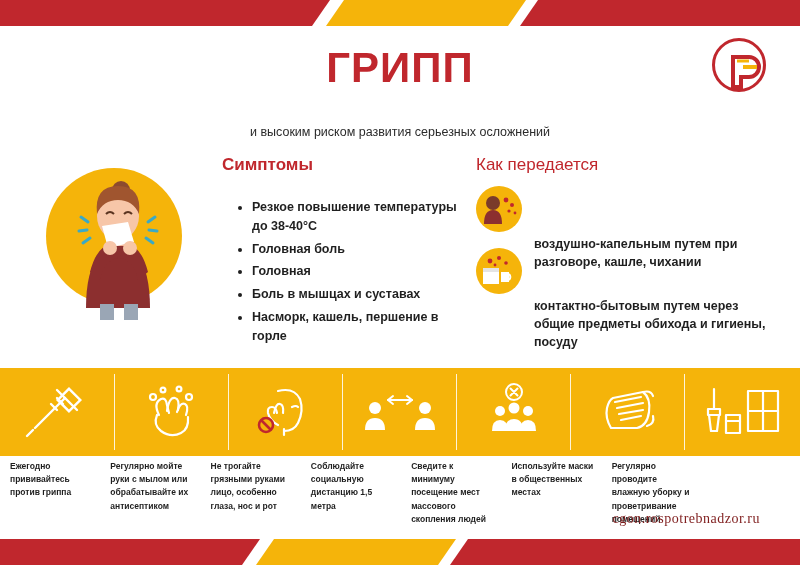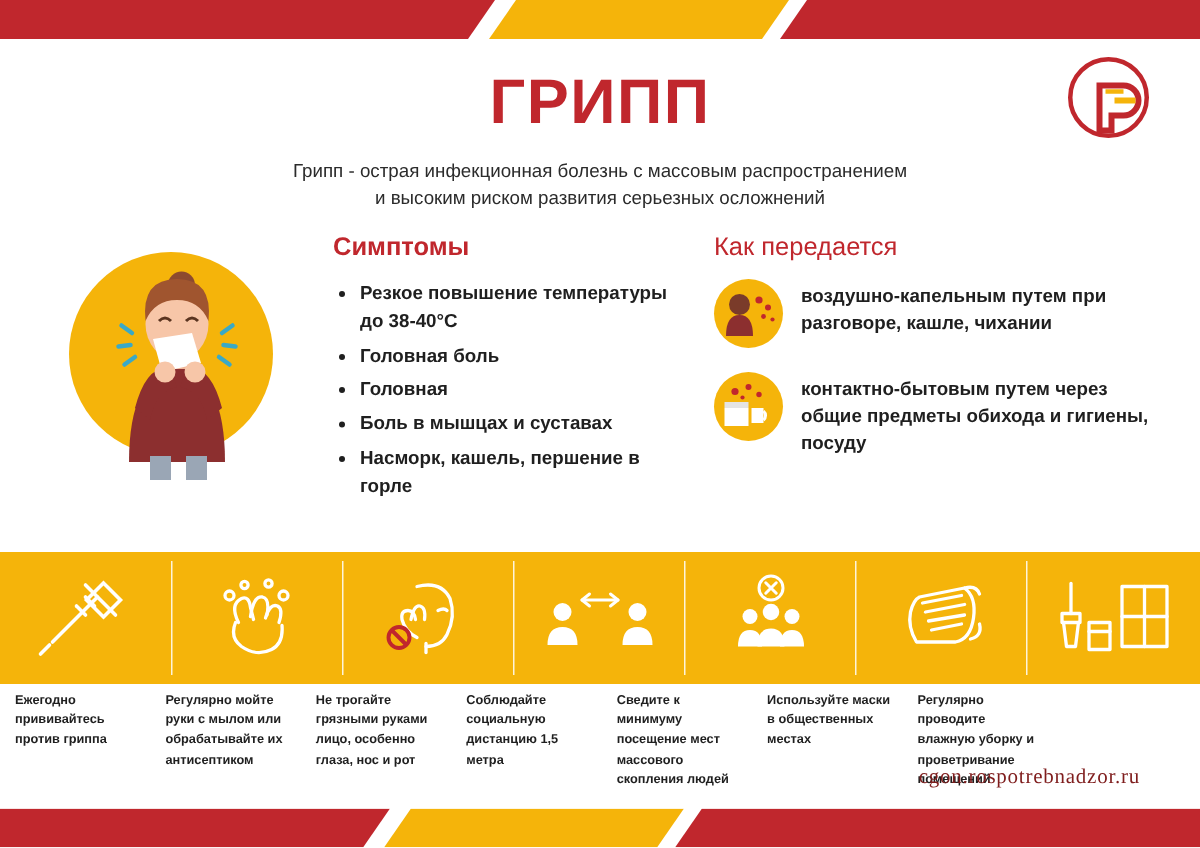--- a/index.html
+++ b/index.html
@@ -146,21 +146,21 @@
     top: 155px;
     font-size: 17px;
     font-weight: bold;
     color: #c0272d;
   }
   .symptoms-list {
     position: absolute;
     left: 222px;
     top: 186px;
     width: 215px;
-    margin: 0;
+    margin: 12px;
     padding: 0 0 0 18px;
     font-size: 12.5px;
     font-weight: bold;
     color: #1f1f1f;
     line-height: 1.5;
   }
   .symptoms-list li {
     margin-bottom: 4px;
   }
   .symptoms-list li::marker {
@@ -192,20 +192,21 @@
     border-radius: 50%;
     background: #f5b40a;
     position: relative;
   }
   .trans-text {
     font-size: 12.5px;
     font-weight: bold;
     line-height: 1.45;
     color: #1f1f1f;
     padding-top: 2px;
+    margin-top: 47px;
   }
 
   
   .proph-head {
     position: absolute;
     left: 0; top: 337px;
     width: 800px;
     text-align: center;
     font-size: 18px;
     font-weight: bold;
@@ -282,21 +283,21 @@
   <div class="logo">
     <svg class="logo-inner" viewBox="0 0 48 48" width="48" height="48" aria-hidden="true">
       <path d="M12 10 h16 a10 10 0 0 1 0 20 h-8 v10 h-8 z" fill="none" stroke="#c0272d" stroke-width="4"></path>
       <path d="M22 20 h14" stroke="#f5b40a" stroke-width="4"></path>
       <path d="M16 14 h12" stroke="#f5b40a" stroke-width="3"></path>
     </svg>
   </div>
 
   <div class="title">ГРИПП</div>
   <div class="subtitle">
-    <span>Грипп - острая инфекционная болезнь с массовым распространением</span><br>
+    <br>
     <span>и высоким риском развития серьезных осложнений</span>
   </div>
 
   <div class="person-wrap">
     <div class="person-circle"></div>
     <svg width="160" height="160" viewBox="0 0 160 160" style="position:absolute;left:0;top:0" aria-hidden="true">
 
       <circle cx="83" cy="22" r="9" fill="#8c4a2f"></circle>
 
       <path d="M48 140 q0 -58 32 -66 q32 8 32 66 z" fill="#8c2f2f"></path>

